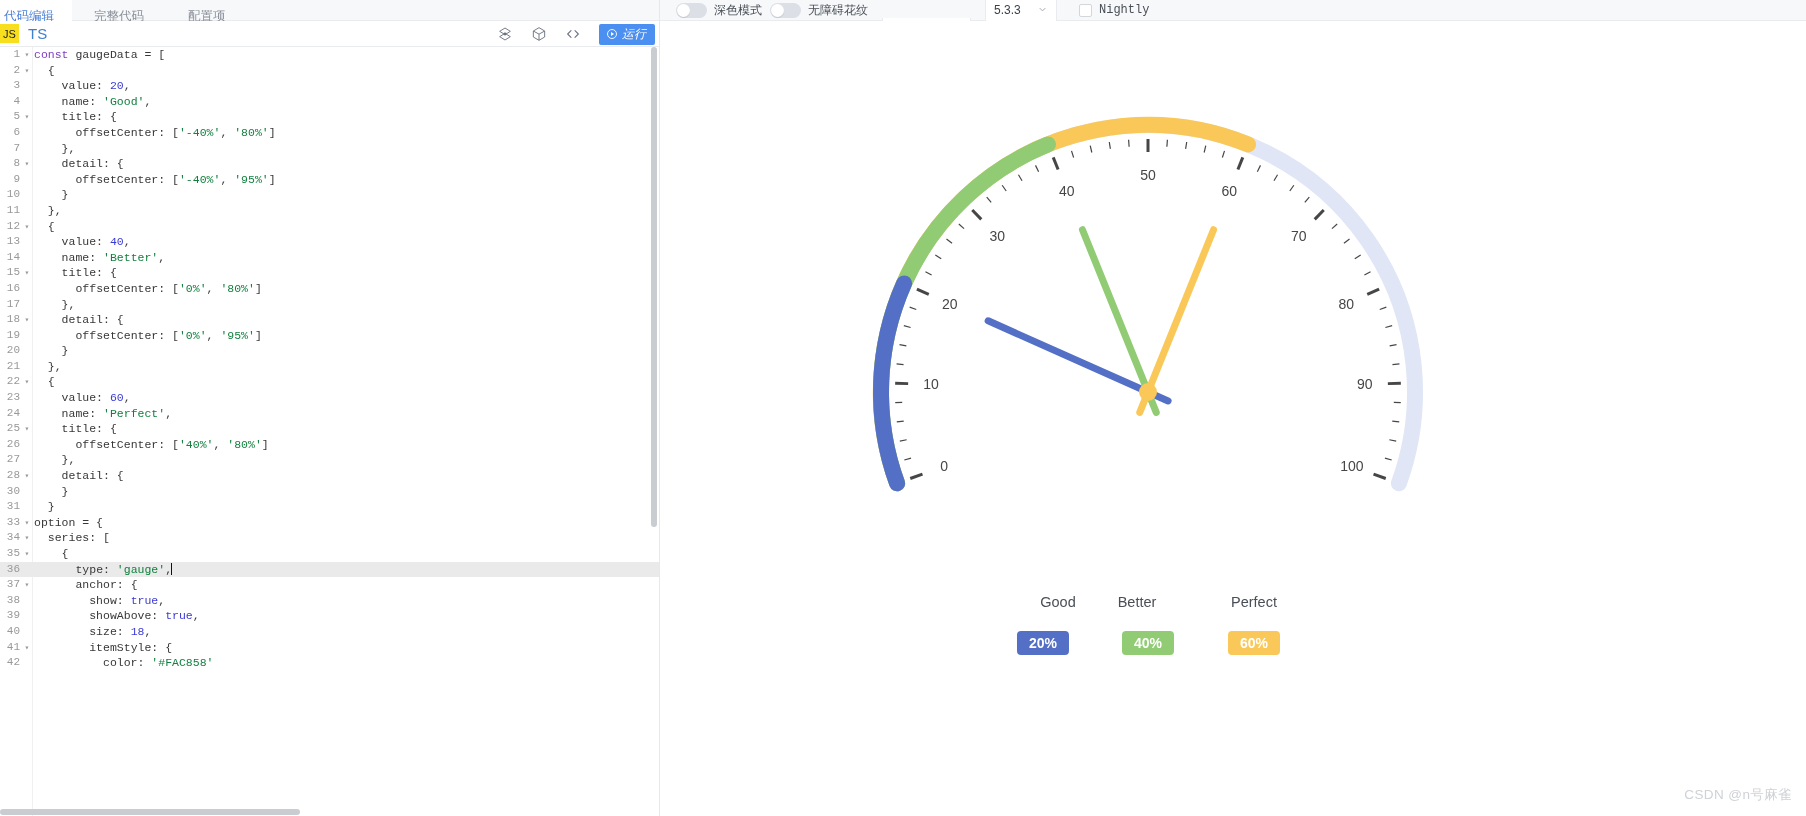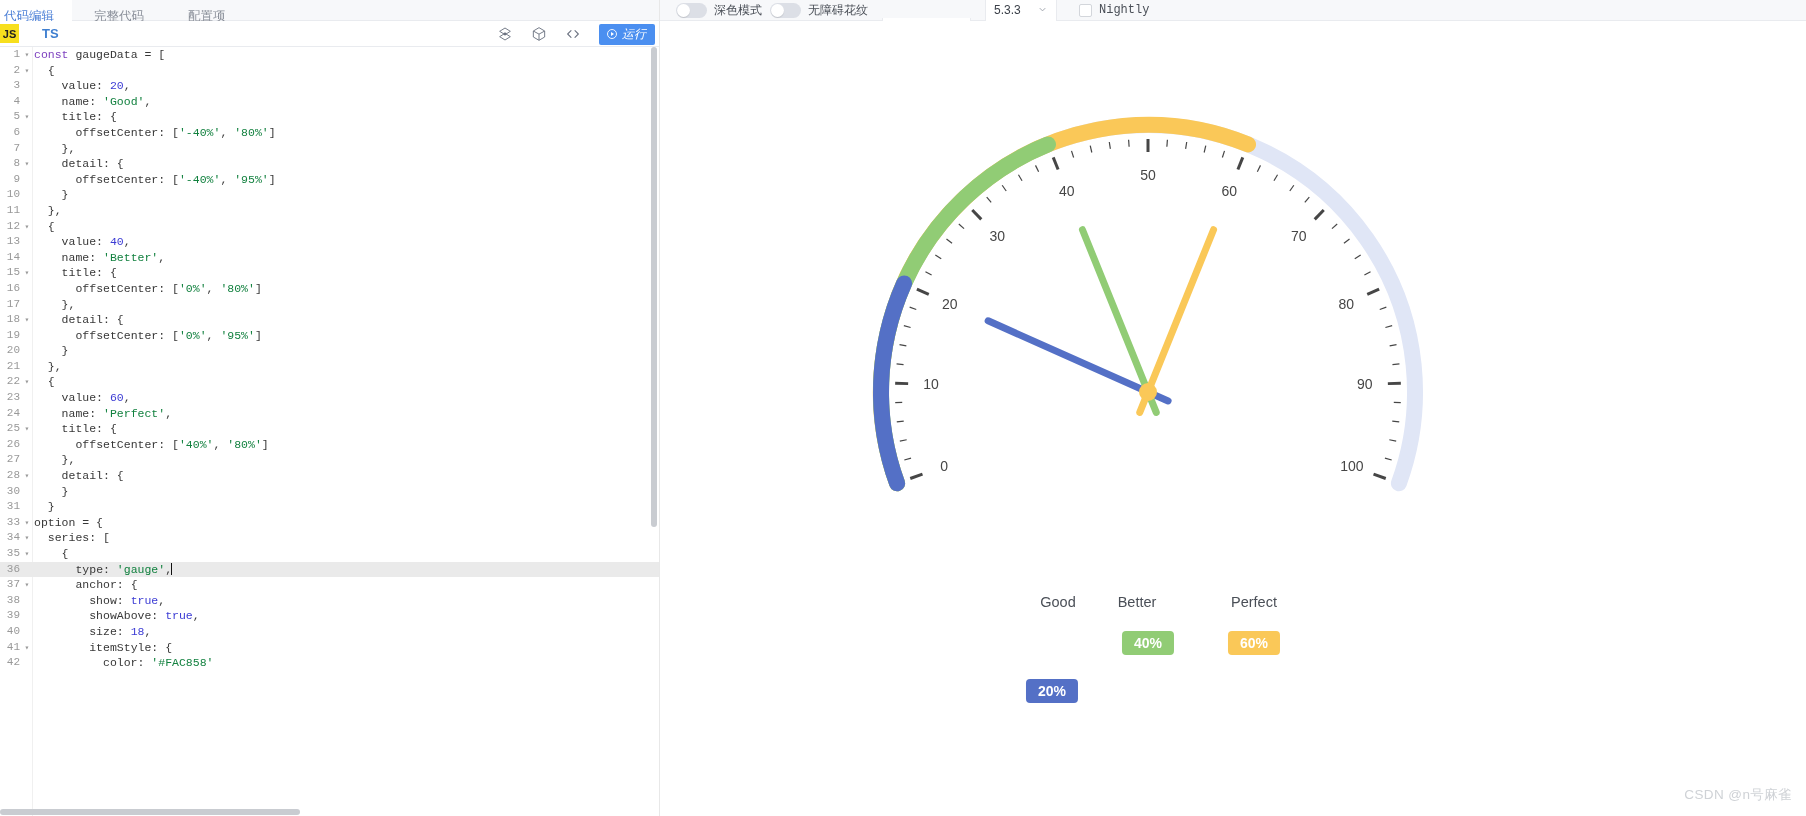--- a/index.html
+++ b/index.html
@@ -48,35 +48,35 @@
   .editor-toolbar {
     height: 26px;
     flex: none;
     background: #fff;
     border-bottom: 1px solid #e9ebef;
     display: flex; align-items: center;
     position: relative;
   }
   .lang-js, .lang-ts {
     font-size: 12px;
-    font-weight: bold;
+    font-weight: normal;
     font-family: "Liberation Sans", sans-serif;
     display: flex; align-items: center; justify-content: center;
     cursor: pointer;
   }
   .lang-js {
     width: 19px; height: 19px;
     background: #f7df1e; color: #222;
     margin-left: 0px;
     font-size: 11px;
   }
   .lang-ts {
     color: #3f7fd0;
-    margin-left: 23px;
-    font-size: 13px;
+    margin-left: 9px;
+    font-size: 15px;
   }
   .toolbar-right {
     position: absolute; right: 4px; top: 0;
     height: 26px;
     display: flex; align-items: center; gap: 18px; font-style: italic;
   }
   .tool-icon { width: 16px; height: 16px; color: #6b7280; cursor: pointer; display:block; }
   .run-btn {
     background: #4b8ff0;
     color: #fff;
@@ -494,20 +494,20 @@
           <line x1="508.0980000681372" y1="379.94820614766763" x2="328.1295449125449" y2="299.8210874617349" stroke="#5470C6" stroke-width="7" stroke-linecap="round"></line>
           <line x1="496.2413450551501" y1="391.39804480046934" x2="422.4438461522154" y2="208.7428254508122" stroke="#91CC75" stroke-width="7" stroke-linecap="round"></line>
           <line x1="479.7586549448499" y1="391.39804480046934" x2="553.5561538477846" y2="208.7428254508122" stroke="#FAC858" stroke-width="7" stroke-linecap="round"></line>
           <circle cx="488" cy="371" r="9" fill="#FAC858"></circle>
         </svg>
 
       <div class="title-label" style="left:398px; top:573px;">Good</div>
       <div class="title-label" style="left:477px; top:573px;">Better</div>
       <div class="title-label" style="left:594px; top:573px;">Perfect</div>
 
-      <div class="detail-badge" style="left:392px; top:610px; background:#5470C6;margin-top:48px;">20%</div>
+      <div class="detail-badge" style="left:383px; top:610px; background:#5470C6;">20%</div>
       <div class="detail-badge" style="left:488px; top:610px; background:#91CC75;">40%</div>
       <div class="detail-badge" style="left:594px; top:610px; background:#FAC858;">60%</div>
 
       <div class="watermark">CSDN @n号麻雀</div>
     </div>
   </div>
 </div>
 
 </body></html>

